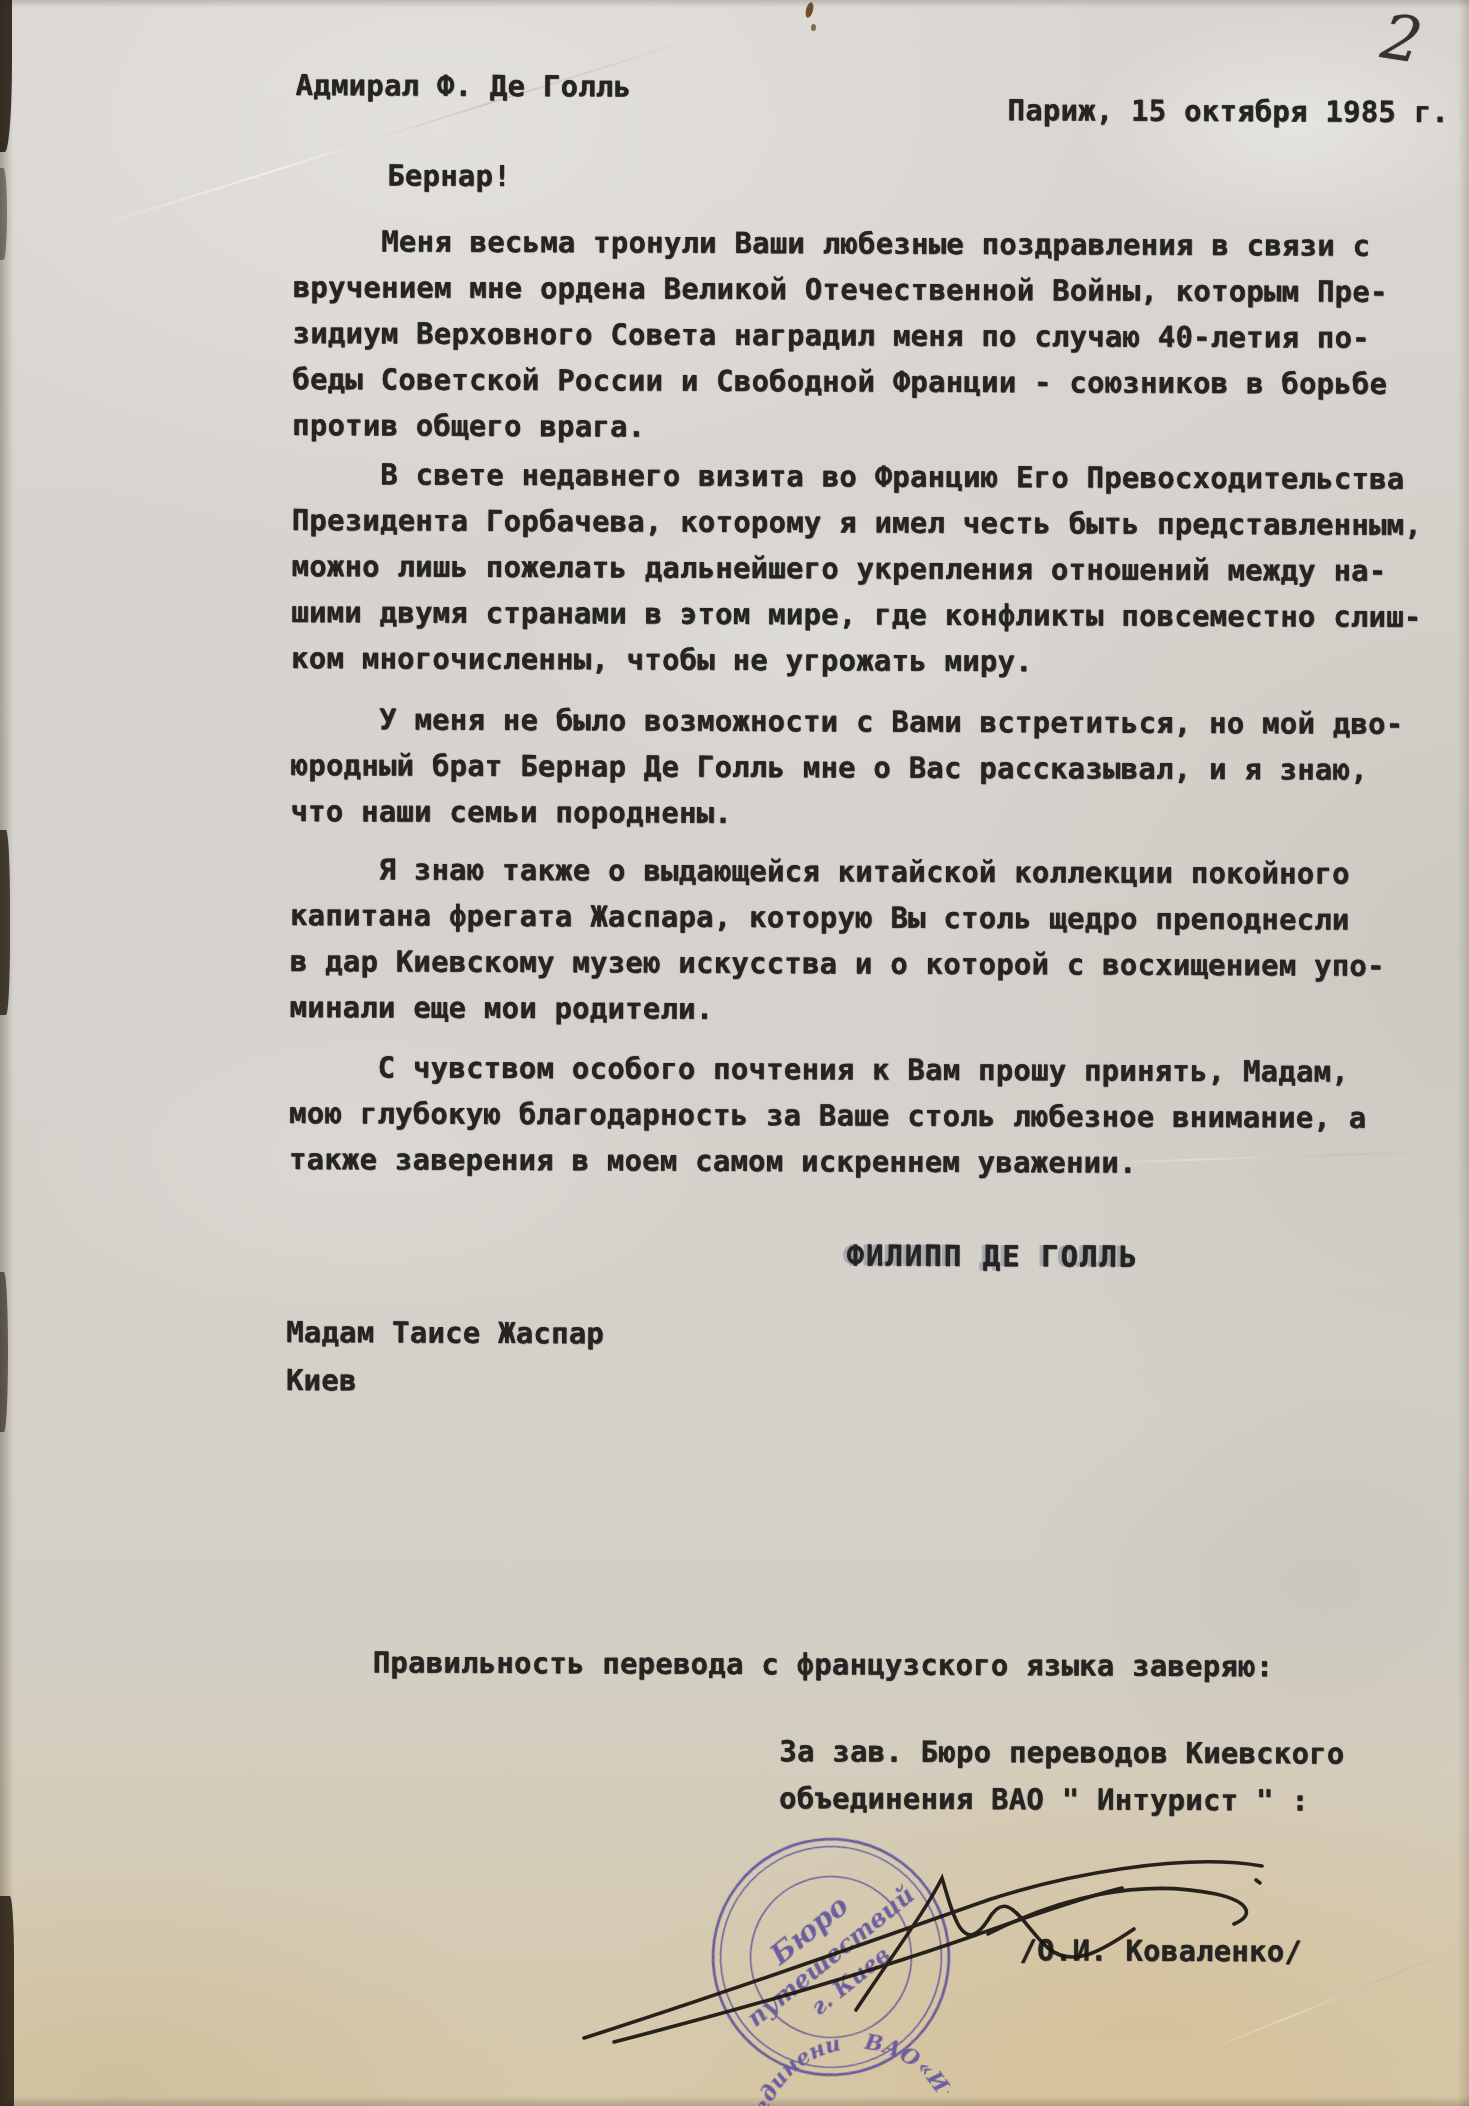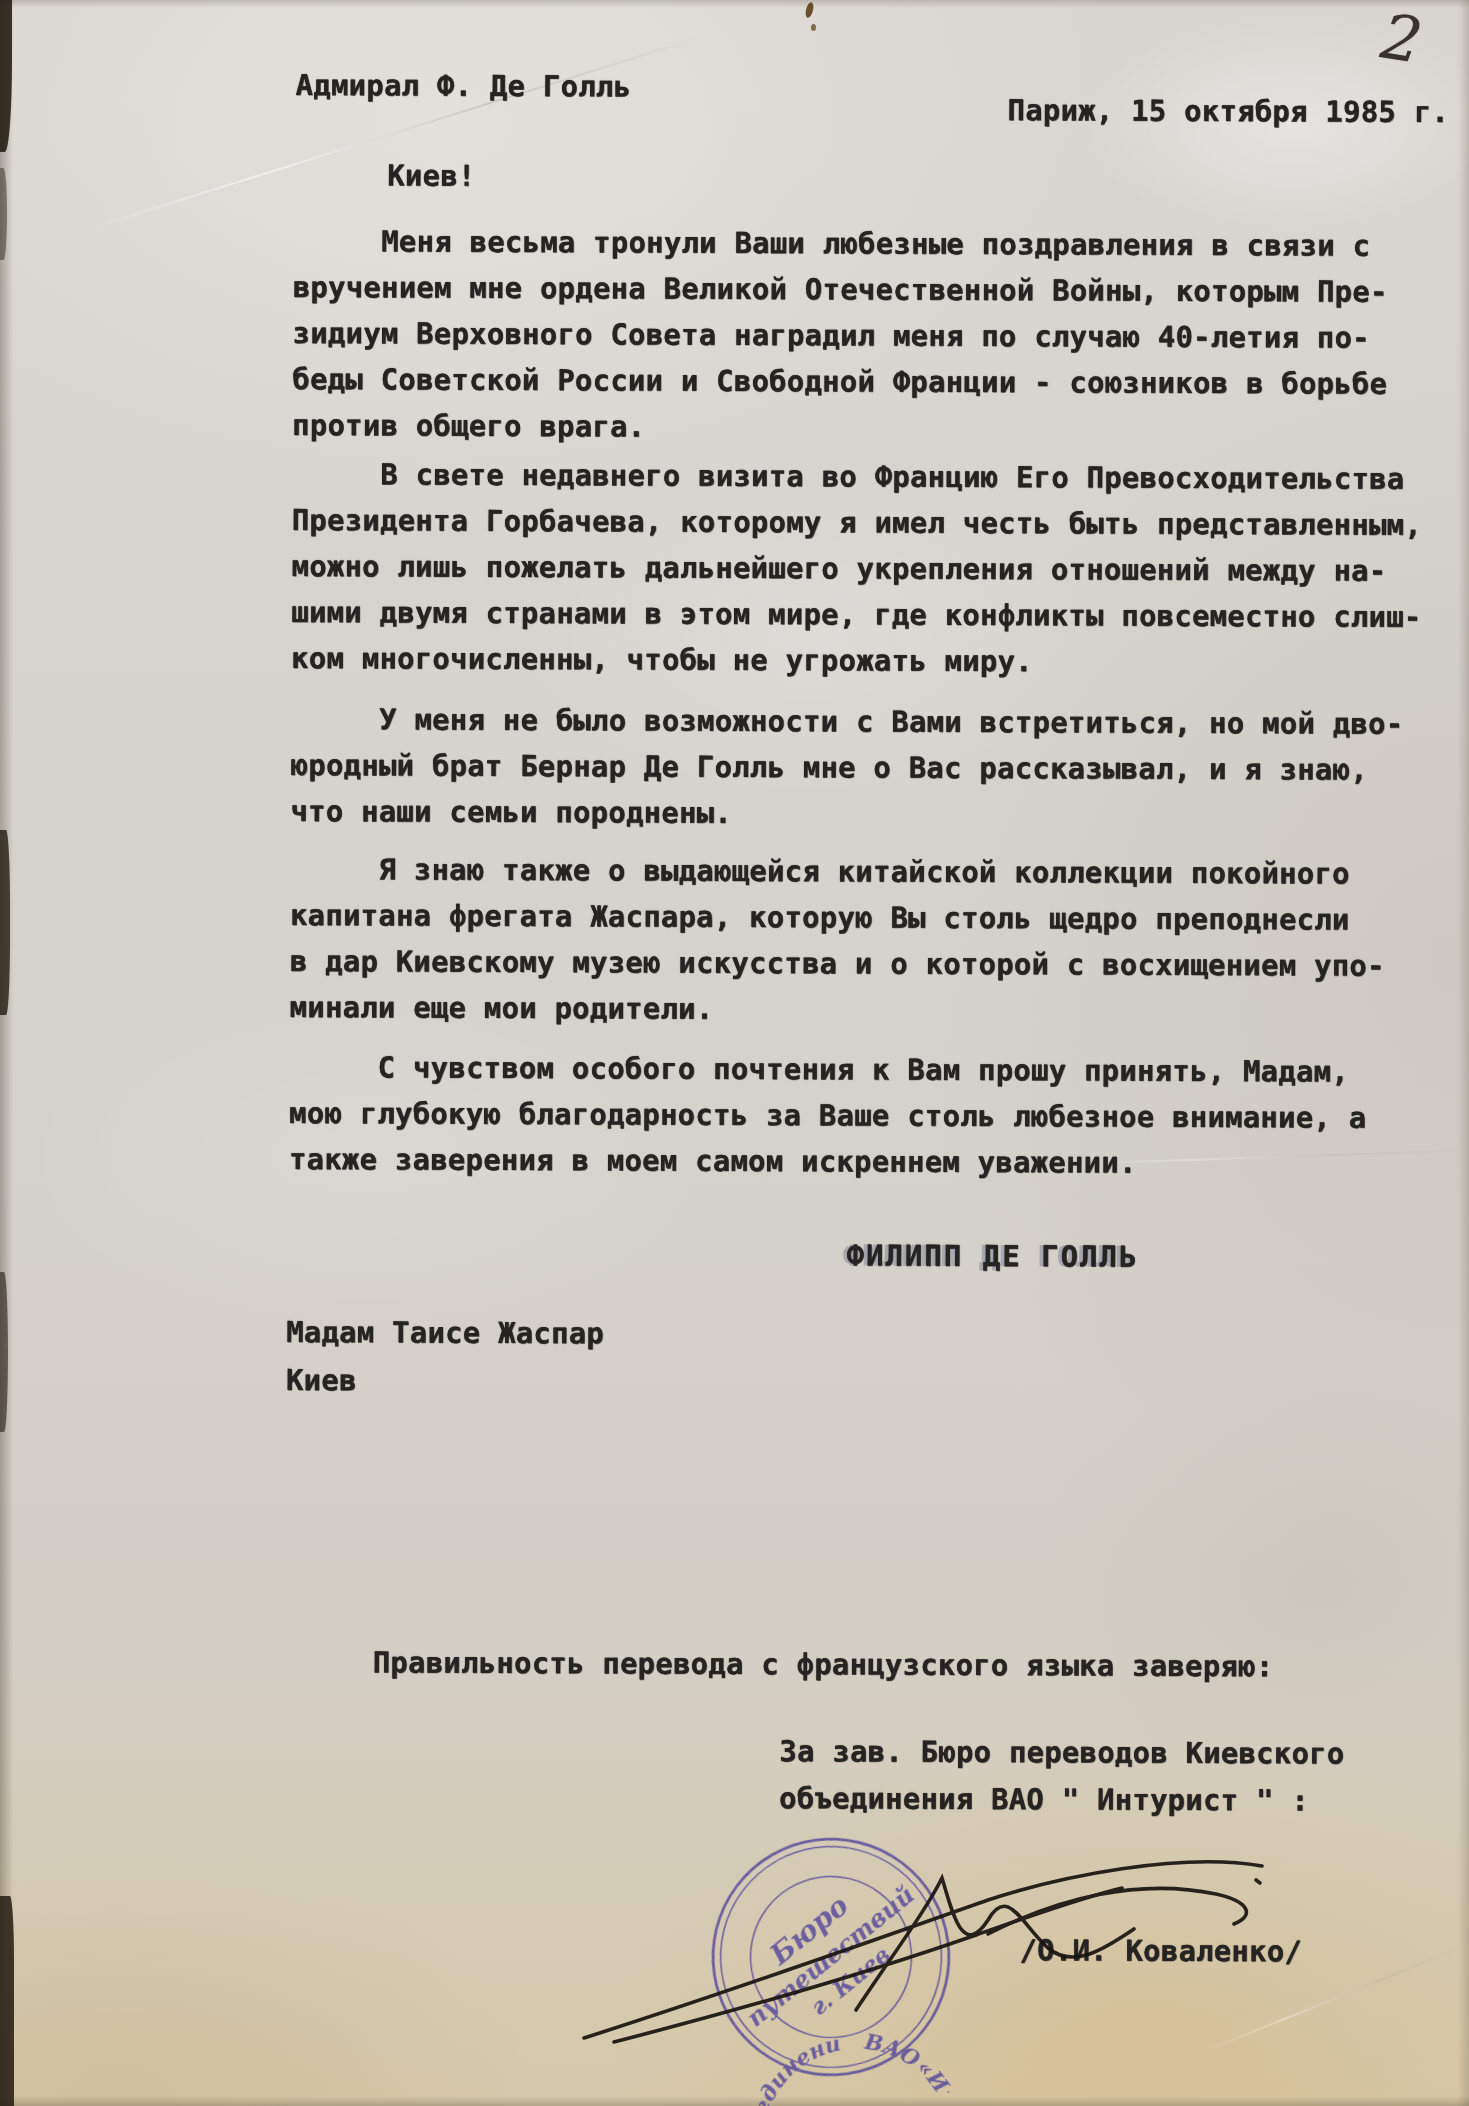--- a/index.html
+++ b/index.html
@@ -105,21 +105,21 @@
   <div class="speck s2"></div>
   <div class="crease c1"></div>
   <div class="crease c2"></div>
   <div class="crease c3"></div>
 
   <div class="page-number">2</div>
 
   <div class="tilt">
     <div class="typed sender">Адмирал Ф. Де Голль</div>
     <div class="typed dateline">Париж, 15 октября 1985 г.</div>
-    <div class="typed salutation">Киев!</div>
+    <div class="typed salutation">Бернар!</div>
 
     <div class="typed para pp1">     Меня весьма тронули Ваши любезные поздравления в связи с
 вручением мне ордена Великой Отечественной Войны, которым Пре-
 зидиум Верховного Совета наградил меня по случаю 40-летия по-
 беды Советской России и Свободной Франции - союзников в борьбе
 против общего врага.</div>
     <div class="typed para pp2">     В свете недавнего визита во Францию Его Превосходительства
 Президента Горбачева, которому я имел честь быть представленным,
 можно лишь пожелать дальнейшего укрепления отношений между на-
 шими двумя странами в этом мире, где конфликты повсеместно слиш-

